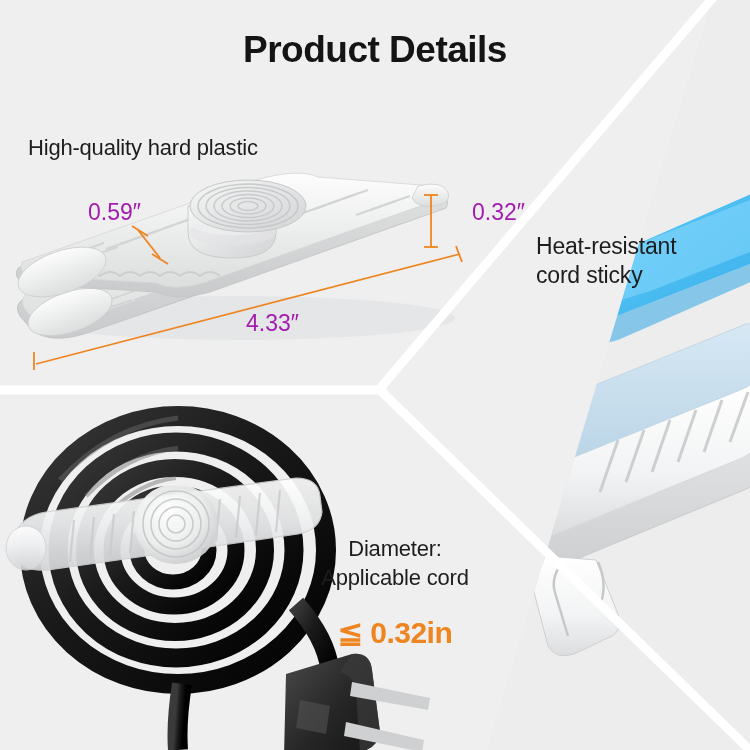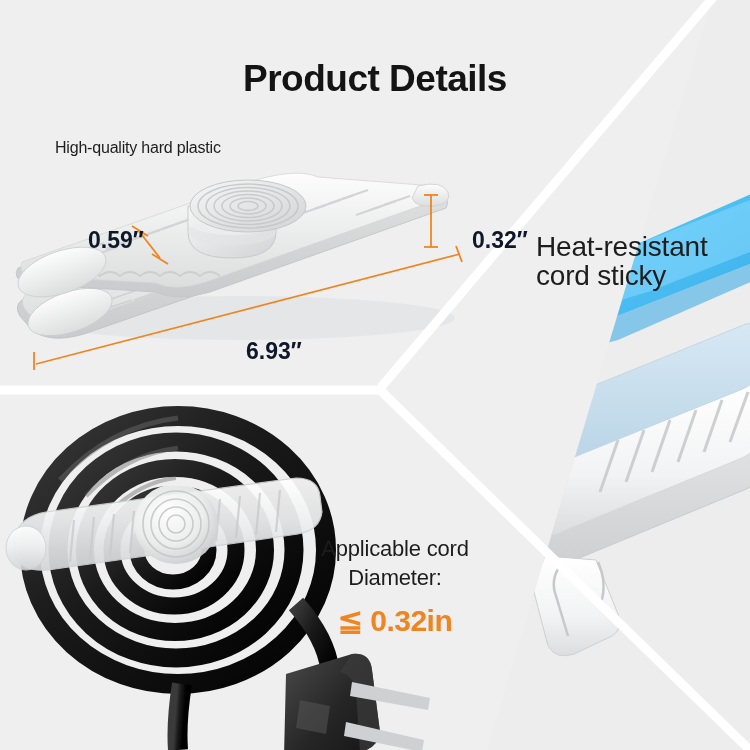--- a/index.html
+++ b/index.html
@@ -21,41 +21,40 @@
     left:0;top:0;width:750px;height:750px;pointer-events:none;
   }
 
   
   #title{
     position:absolute;left:0;top:28px;width:750px;
     text-align:center;
     font-size:37px;line-height:44px;
     font-weight:800;letter-spacing:-0.5px;
     color:#141414;
-    margin-top:29px;
   }
 
   
   .heading{
     position:absolute;color:#1d1d1d;font-weight:400;
   }
-  #heading-plastic{left:28px;top:132px;font-size:16px;line-height:32px;letter-spacing:-0.2px;margin-left:27px;}
-  #heading-adhesive{left:536px;top:232px;font-size:28px;line-height:29px;letter-spacing:-0.2px;}
-
-  
-  .dim{position:absolute;color:#0f172a;font-weight:700;margin-top:28px;}
+  #heading-plastic{left:28px;top:132px;font-size:22px;line-height:32px;letter-spacing:-0.2px;}
+  #heading-adhesive{left:536px;top:232px;font-size:23px;line-height:29px;letter-spacing:-0.2px;}
+
+  
+  .dim{position:absolute;color:#a21caf;font-weight:400;}
   #dim-width{left:88px;top:199px;font-size:23px;}
   #dim-height{left:472px;top:199px;font-size:23px;}
   #dim-length{left:246px;top:310px;font-size:23px;}
 
   
   #cord-block{position:absolute;left:300px;top:534px;width:190px;text-align:center;}
   #cord-line1{font-size:22px;line-height:29px;color:#1d1d1d;letter-spacing:-0.2px;}
   #cord-line2{font-size:22px;line-height:29px;color:#1d1d1d;letter-spacing:-0.2px;}
-  #cord-value{font-size:30px;line-height:42px;color:#ef8520;font-weight:700;letter-spacing:-0.5px;margin-top:8px;}
+  #cord-value{font-size:30px;line-height:42px;color:#ef8520;font-weight:700;letter-spacing:-0.5px;margin-top:20px;}
 
   svg{display:block;}
   .abs-svg{position:absolute;left:0;top:0;pointer-events:none;}
 </style>
 </head>
 <body>
 
 <div id="root">
 
   <div class="panel" id="panel-topleft">
@@ -316,21 +315,21 @@
 
   <div class="heading" id="heading-plastic">High-quality hard plastic</div>
 
   <div class="heading" id="heading-adhesive">
     <div>Heat-resistant</div>
     <div>cord sticky</div>
   </div>
 
   <div class="dim" id="dim-width">0.59″</div>
   <div class="dim" id="dim-height">0.32″</div>
-  <div class="dim" id="dim-length">6.93″</div>
+  <div class="dim" id="dim-length">4.33″</div>
 
   <div id="cord-block">
+    <div id="cord-line2">Diameter:</div>
     <div id="cord-line1">Applicable cord</div>
-    <div id="cord-line2">Diameter:</div>
     <div id="cord-value">≦ 0.32in</div>
   </div>
 
 </div>
 
 </body></html>

